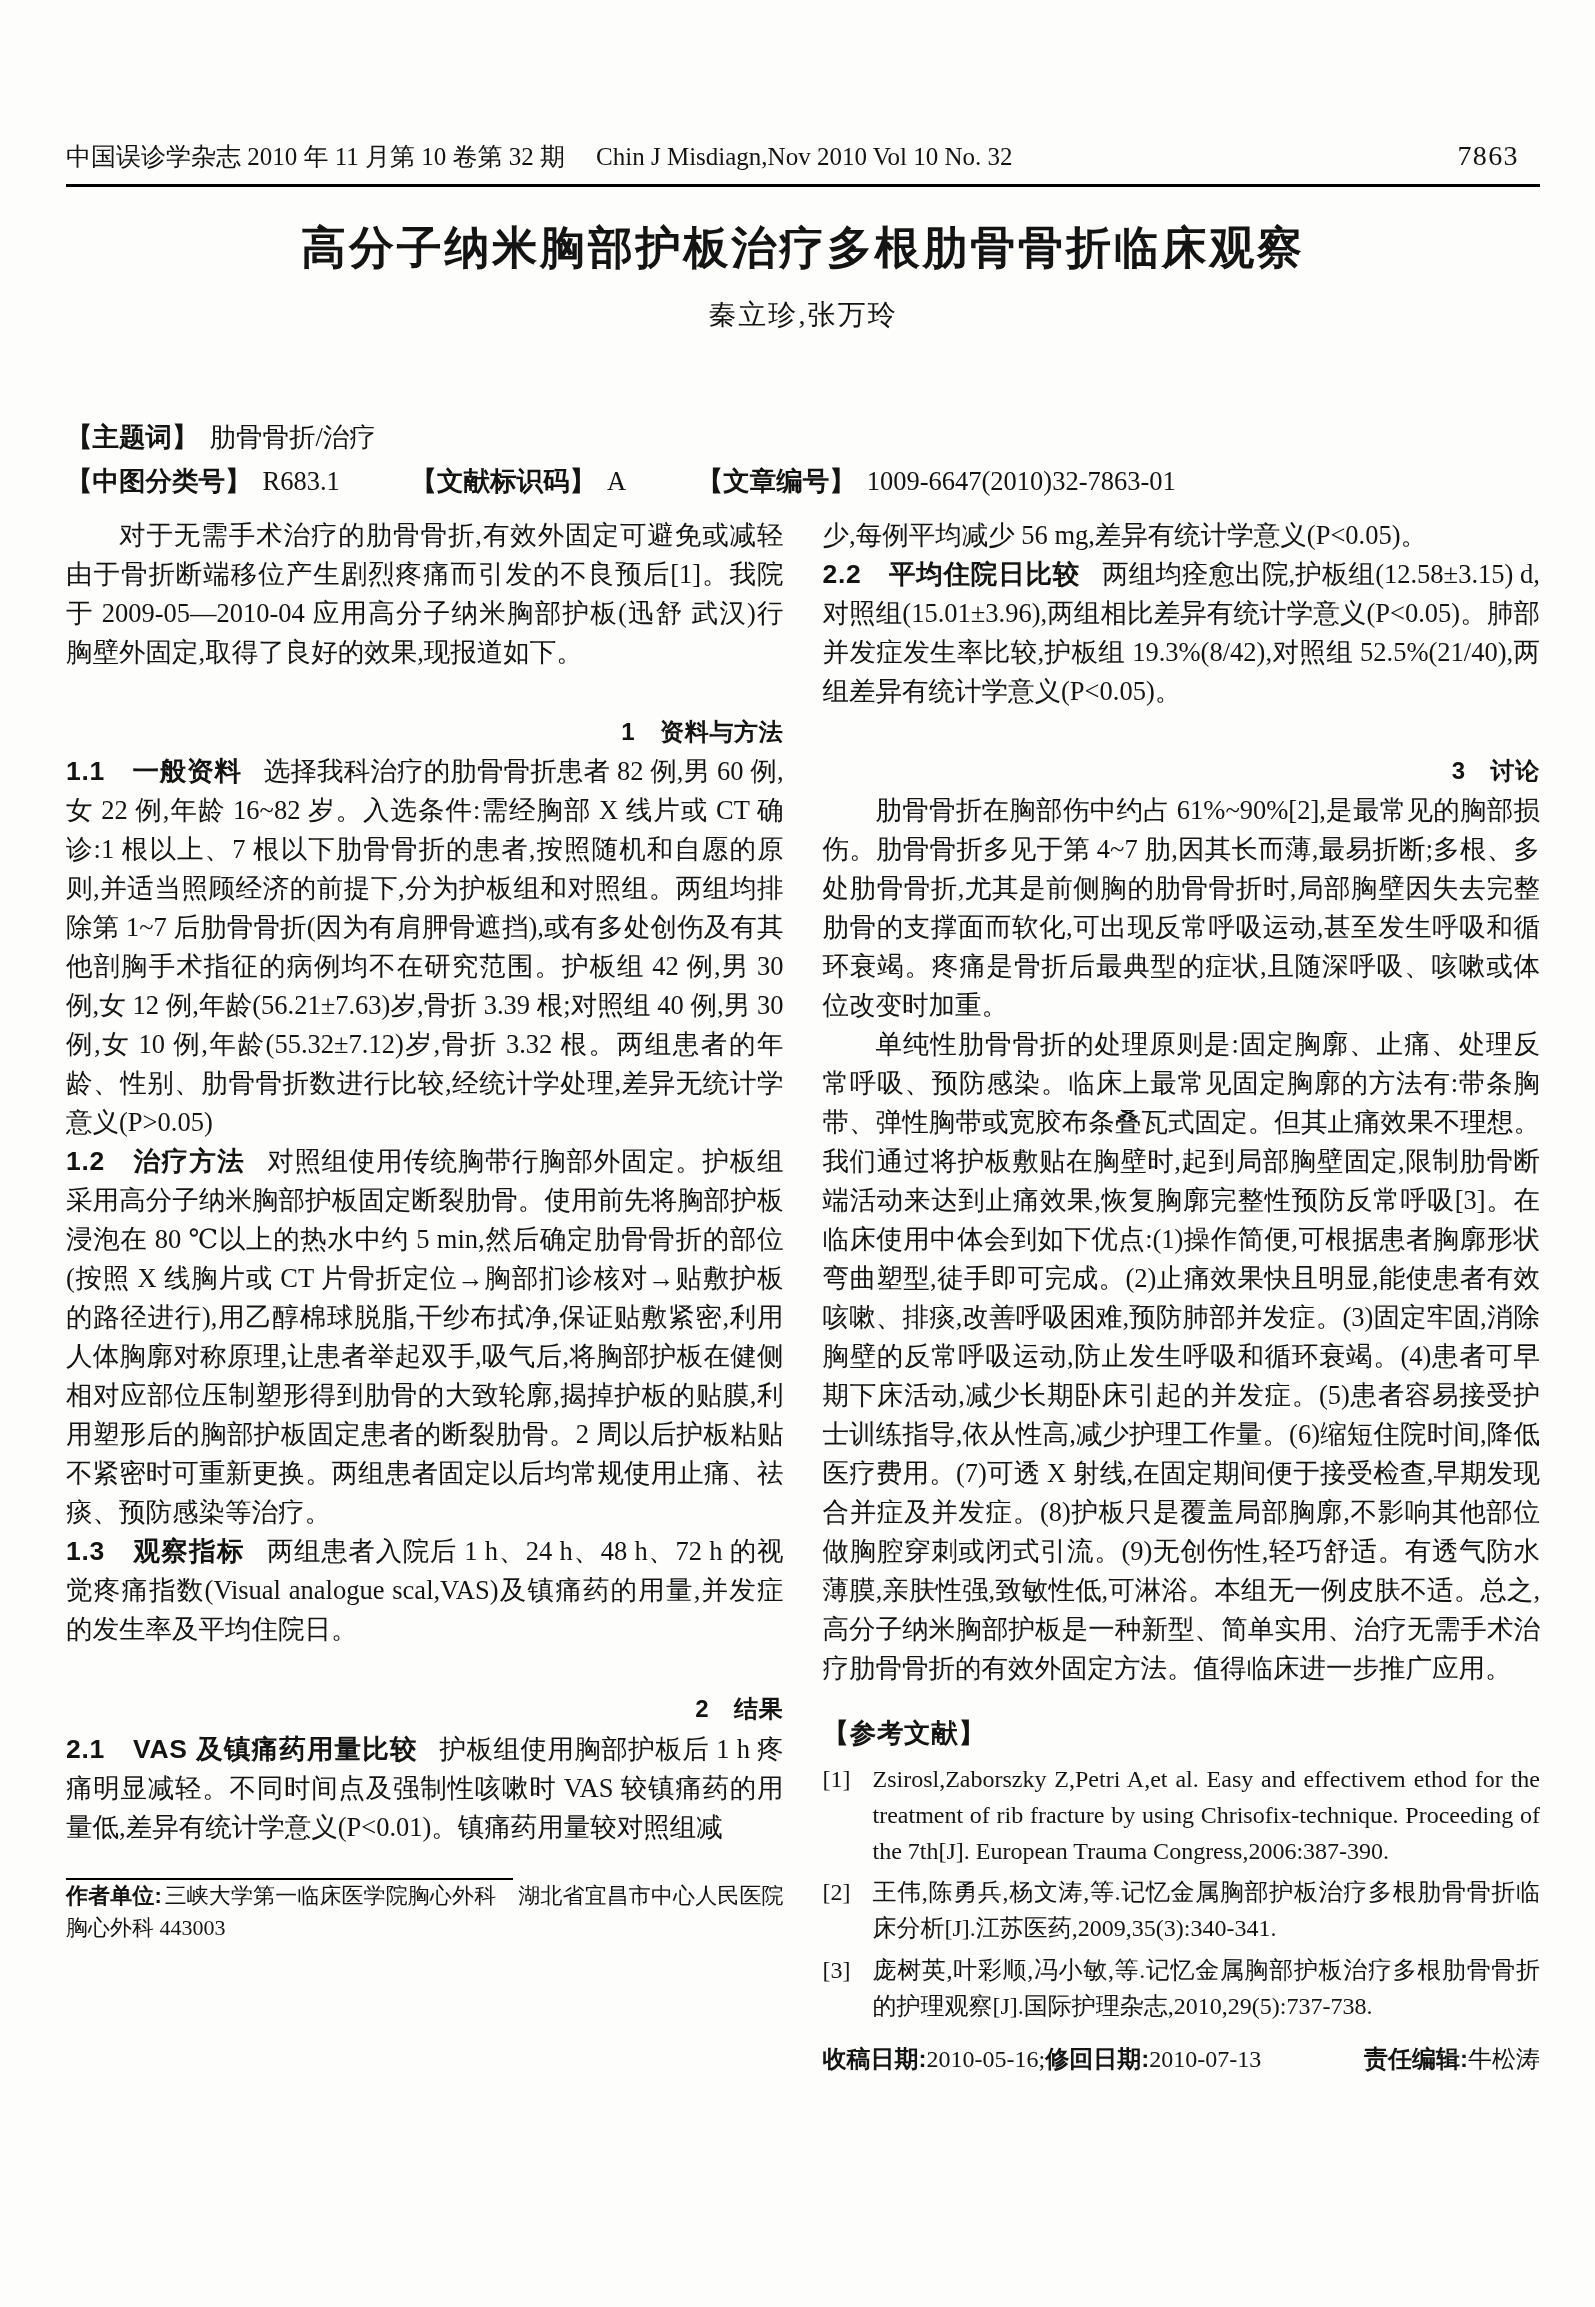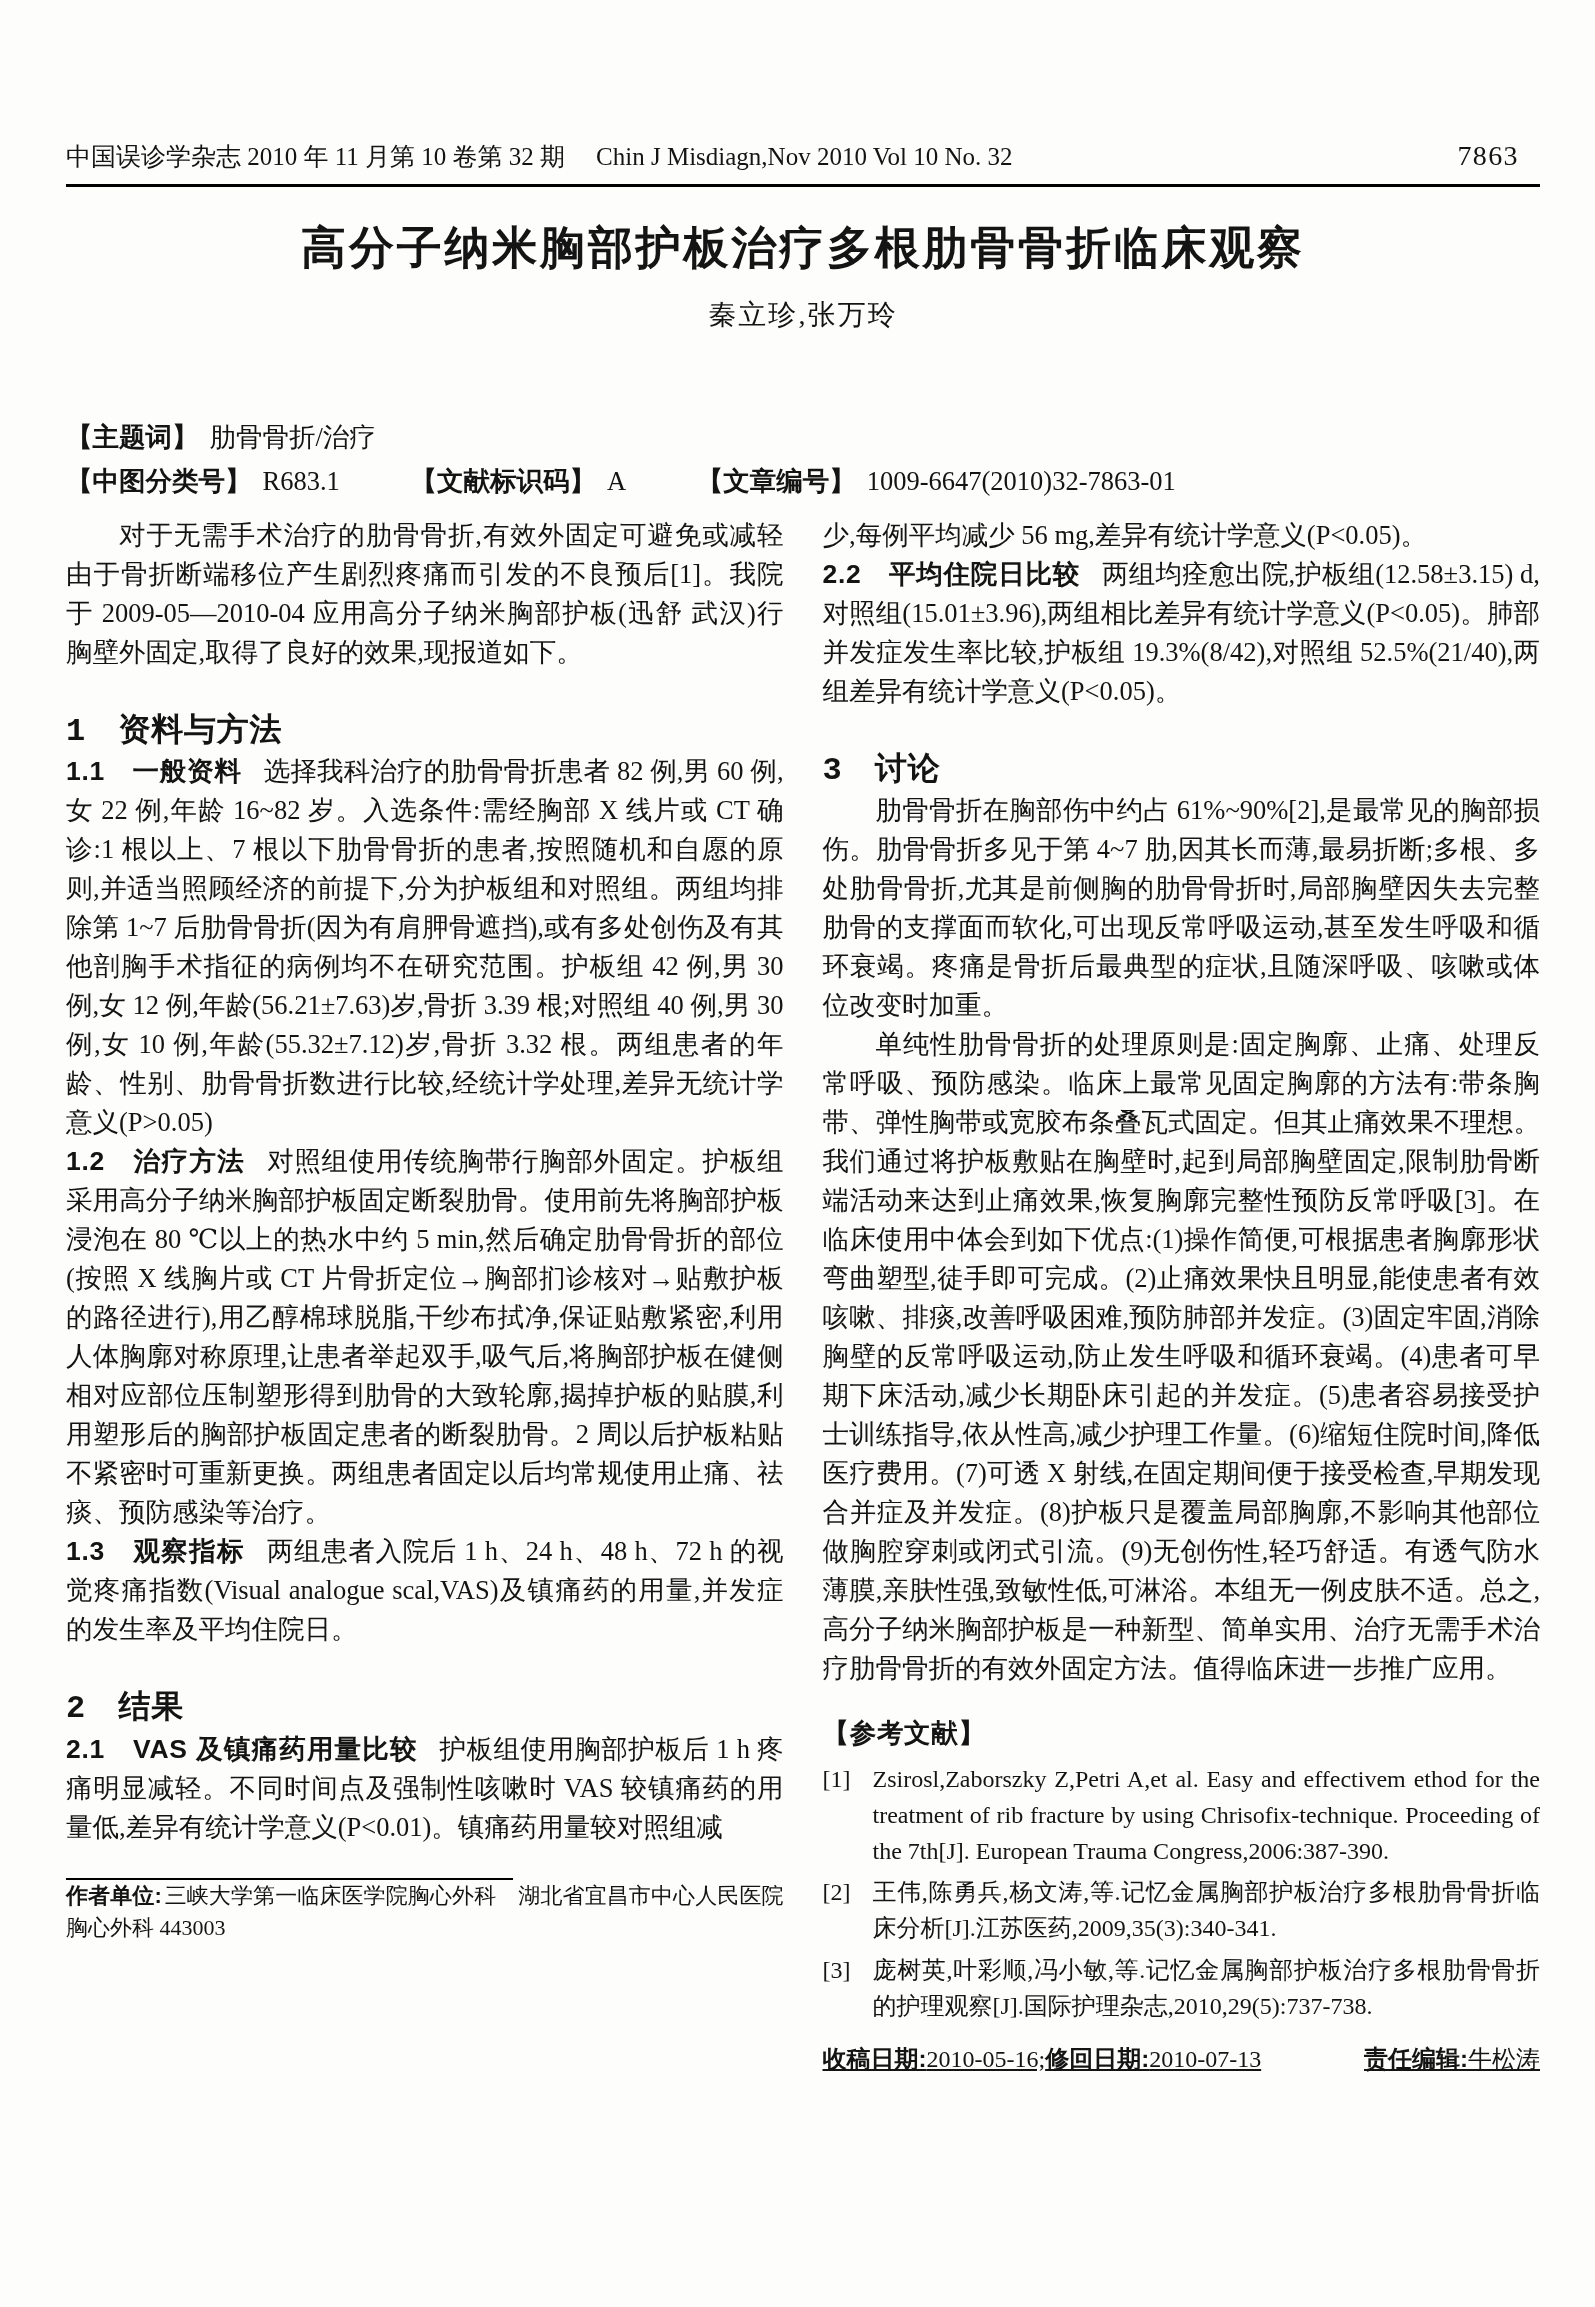--- a/index.html
+++ b/index.html
@@ -32,22 +32,22 @@
   .meta .val{margin-left:11px;}
   .meta .group{margin-right:64px;}
   .meta .group:last-child{margin-right:0;}
 
   
   .columns{display:flex;gap:39px;margin-top:16.7px;}
   .col{flex:1;min-width:0;font-size:26.5px;line-height:39px;text-align:justify;}
   .col p{margin:0;}
   p.indent{text-indent:2em;}
   h2.sec{
-    font-family:Liberation Mono, monospace;font-weight:bold;
-    font-size:32px;line-height:39px;margin:40px 0 1.4px 0;text-align:left;letter-spacing:0.7px;
+    font-family:Liberation Sans, sans-serif;font-weight:bold;
+    font-size:24px;line-height:39px;margin:40px 0 1.4px 0;text-align:right;letter-spacing:0.7px;
   }
   .lbl{
     font-family:"Liberation Sans","DejaVu Sans",sans-serif;font-weight:bold;
     margin-right:22px;letter-spacing:0.7px;
   }
 
   
   .footnote{margin-top:31px;}
   .footnote-rule{width:447px;height:2.1px;background:#000;}
   .fn{font-size:22px;line-height:32px;margin-top:11px;text-align:justify;}
@@ -57,21 +57,21 @@
   .ref-heading{
     font-family:"Liberation Sans","DejaVu Sans",sans-serif;font-weight:bold;
     font-size:26.5px;line-height:36px;margin:26.5px 0 9.8px 0;letter-spacing:0.7px;
   }
   .ref-item{display:flex;font-size:24px;line-height:36px;margin:0 0 5.6px 0;}
   .ref-num{flex:0 0 50px;}
   .ref-text{flex:1;text-align:justify;}
 
   
   .dates{display:flex;justify-content:space-between;align-items:baseline;margin-top:18px;font-size:24px;line-height:33px;}
-  .dates .seg{white-space:nowrap;text-decoration:underline;}
+  .dates .seg{white-space:nowrap;}
 </style>
 </head>
 <body>
 
 <div class="page">
 
   <div class="hdr">
     <div>
       <span>中国误诊学杂志 2010 年 11 月第 10 卷第 32 期</span><span class="en">Chin J Misdiagn,Nov 2010 Vol 10 No. 32</span>
     </div>

